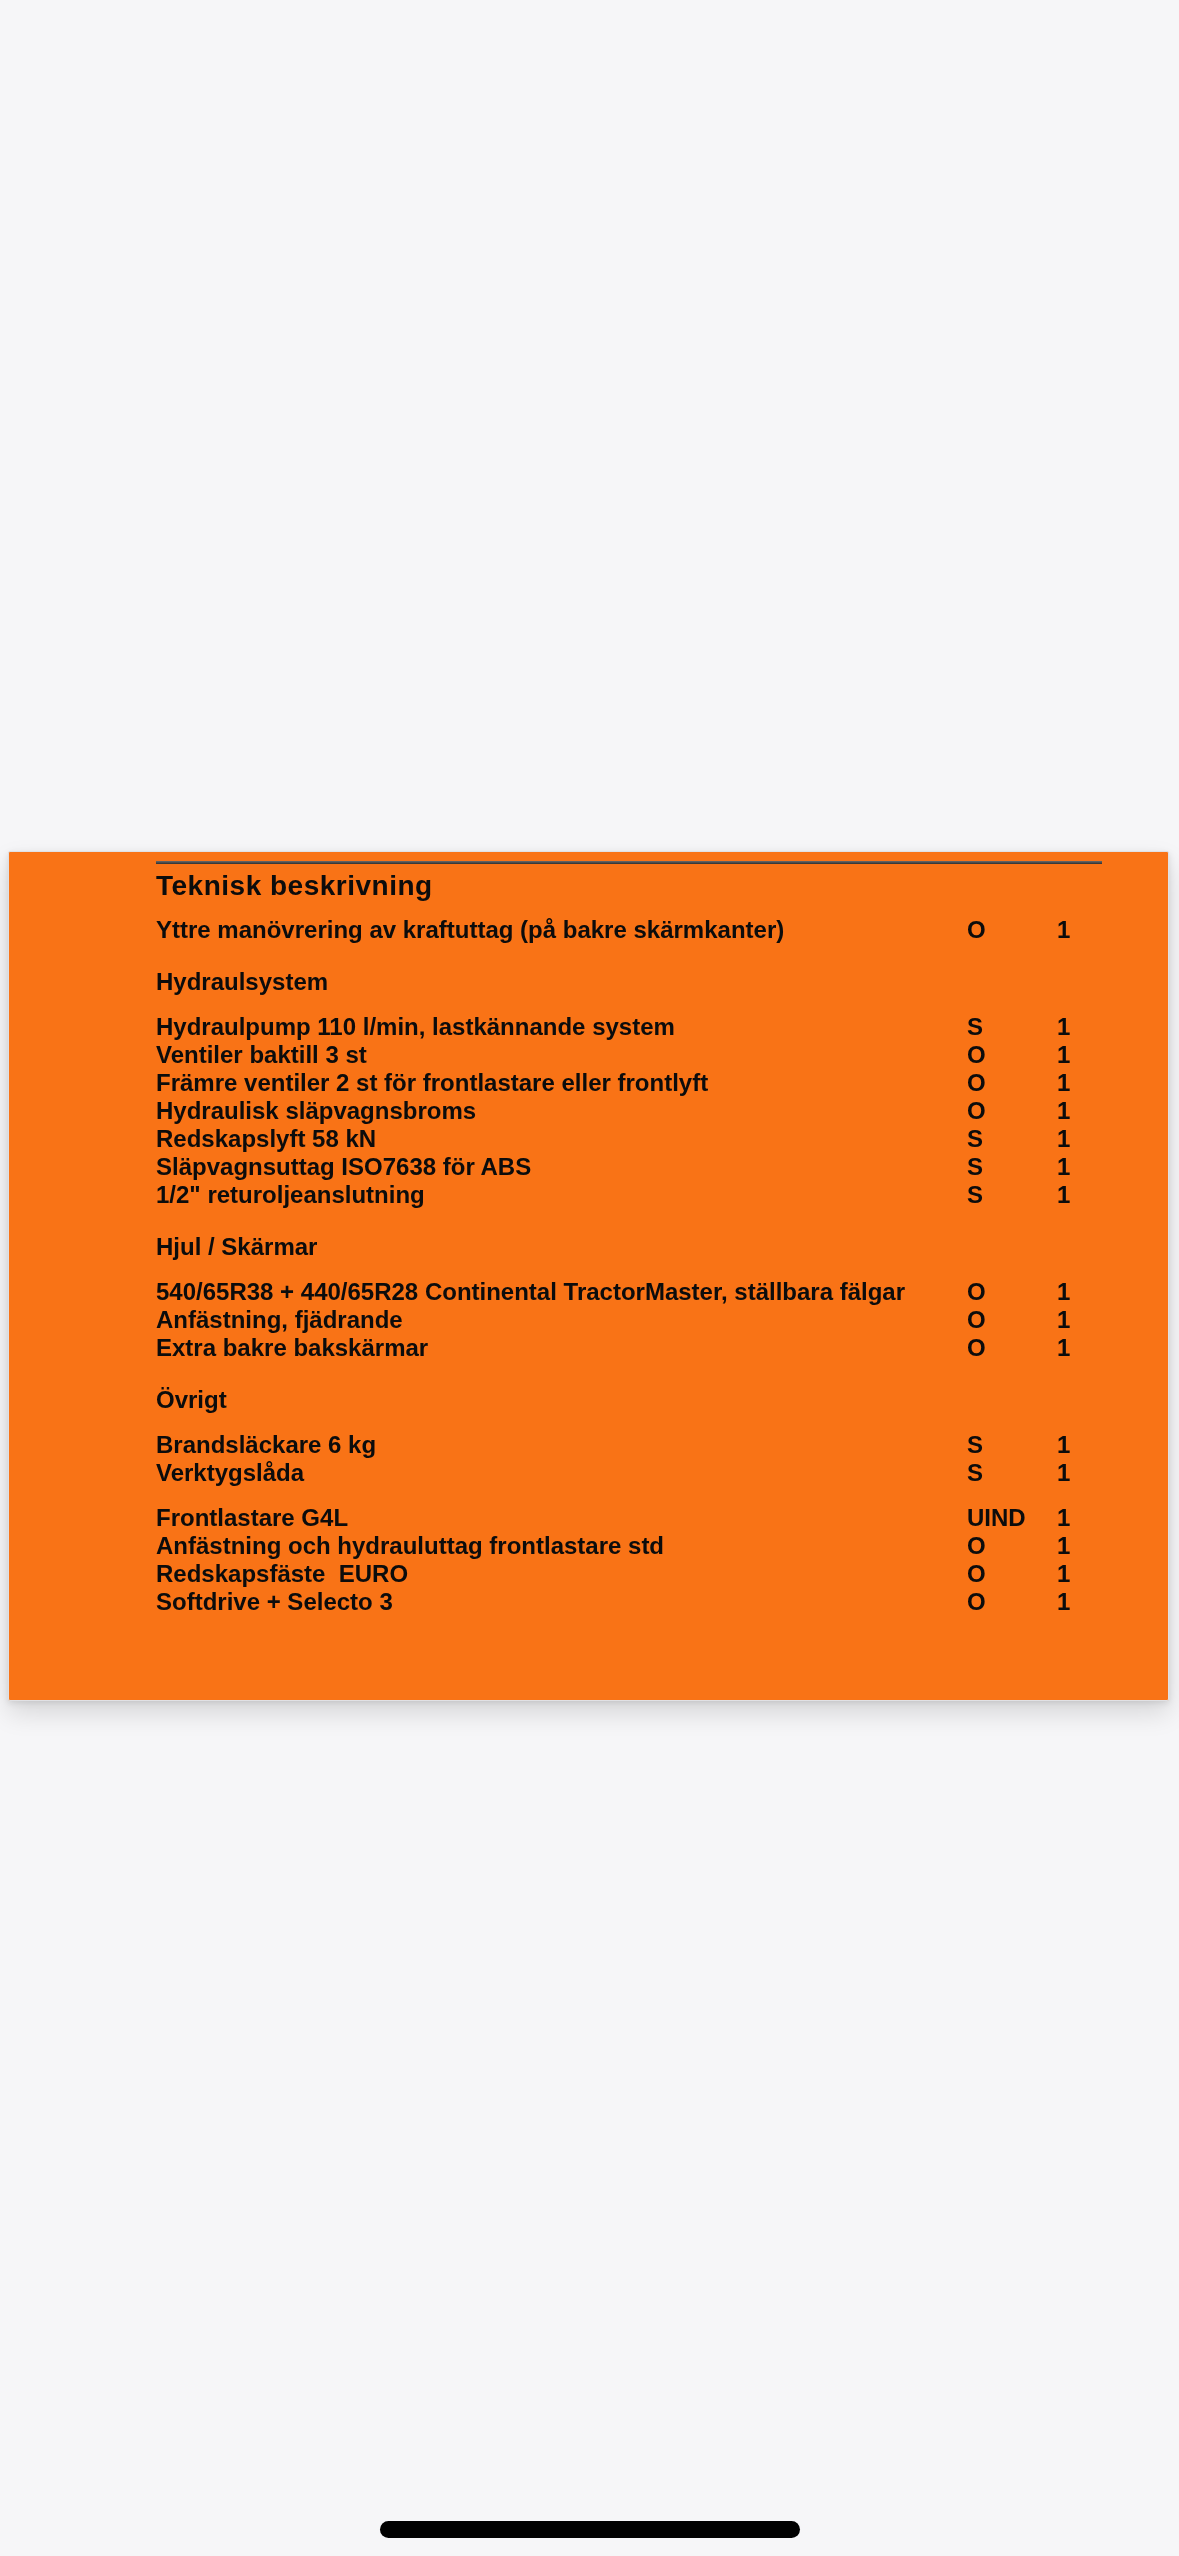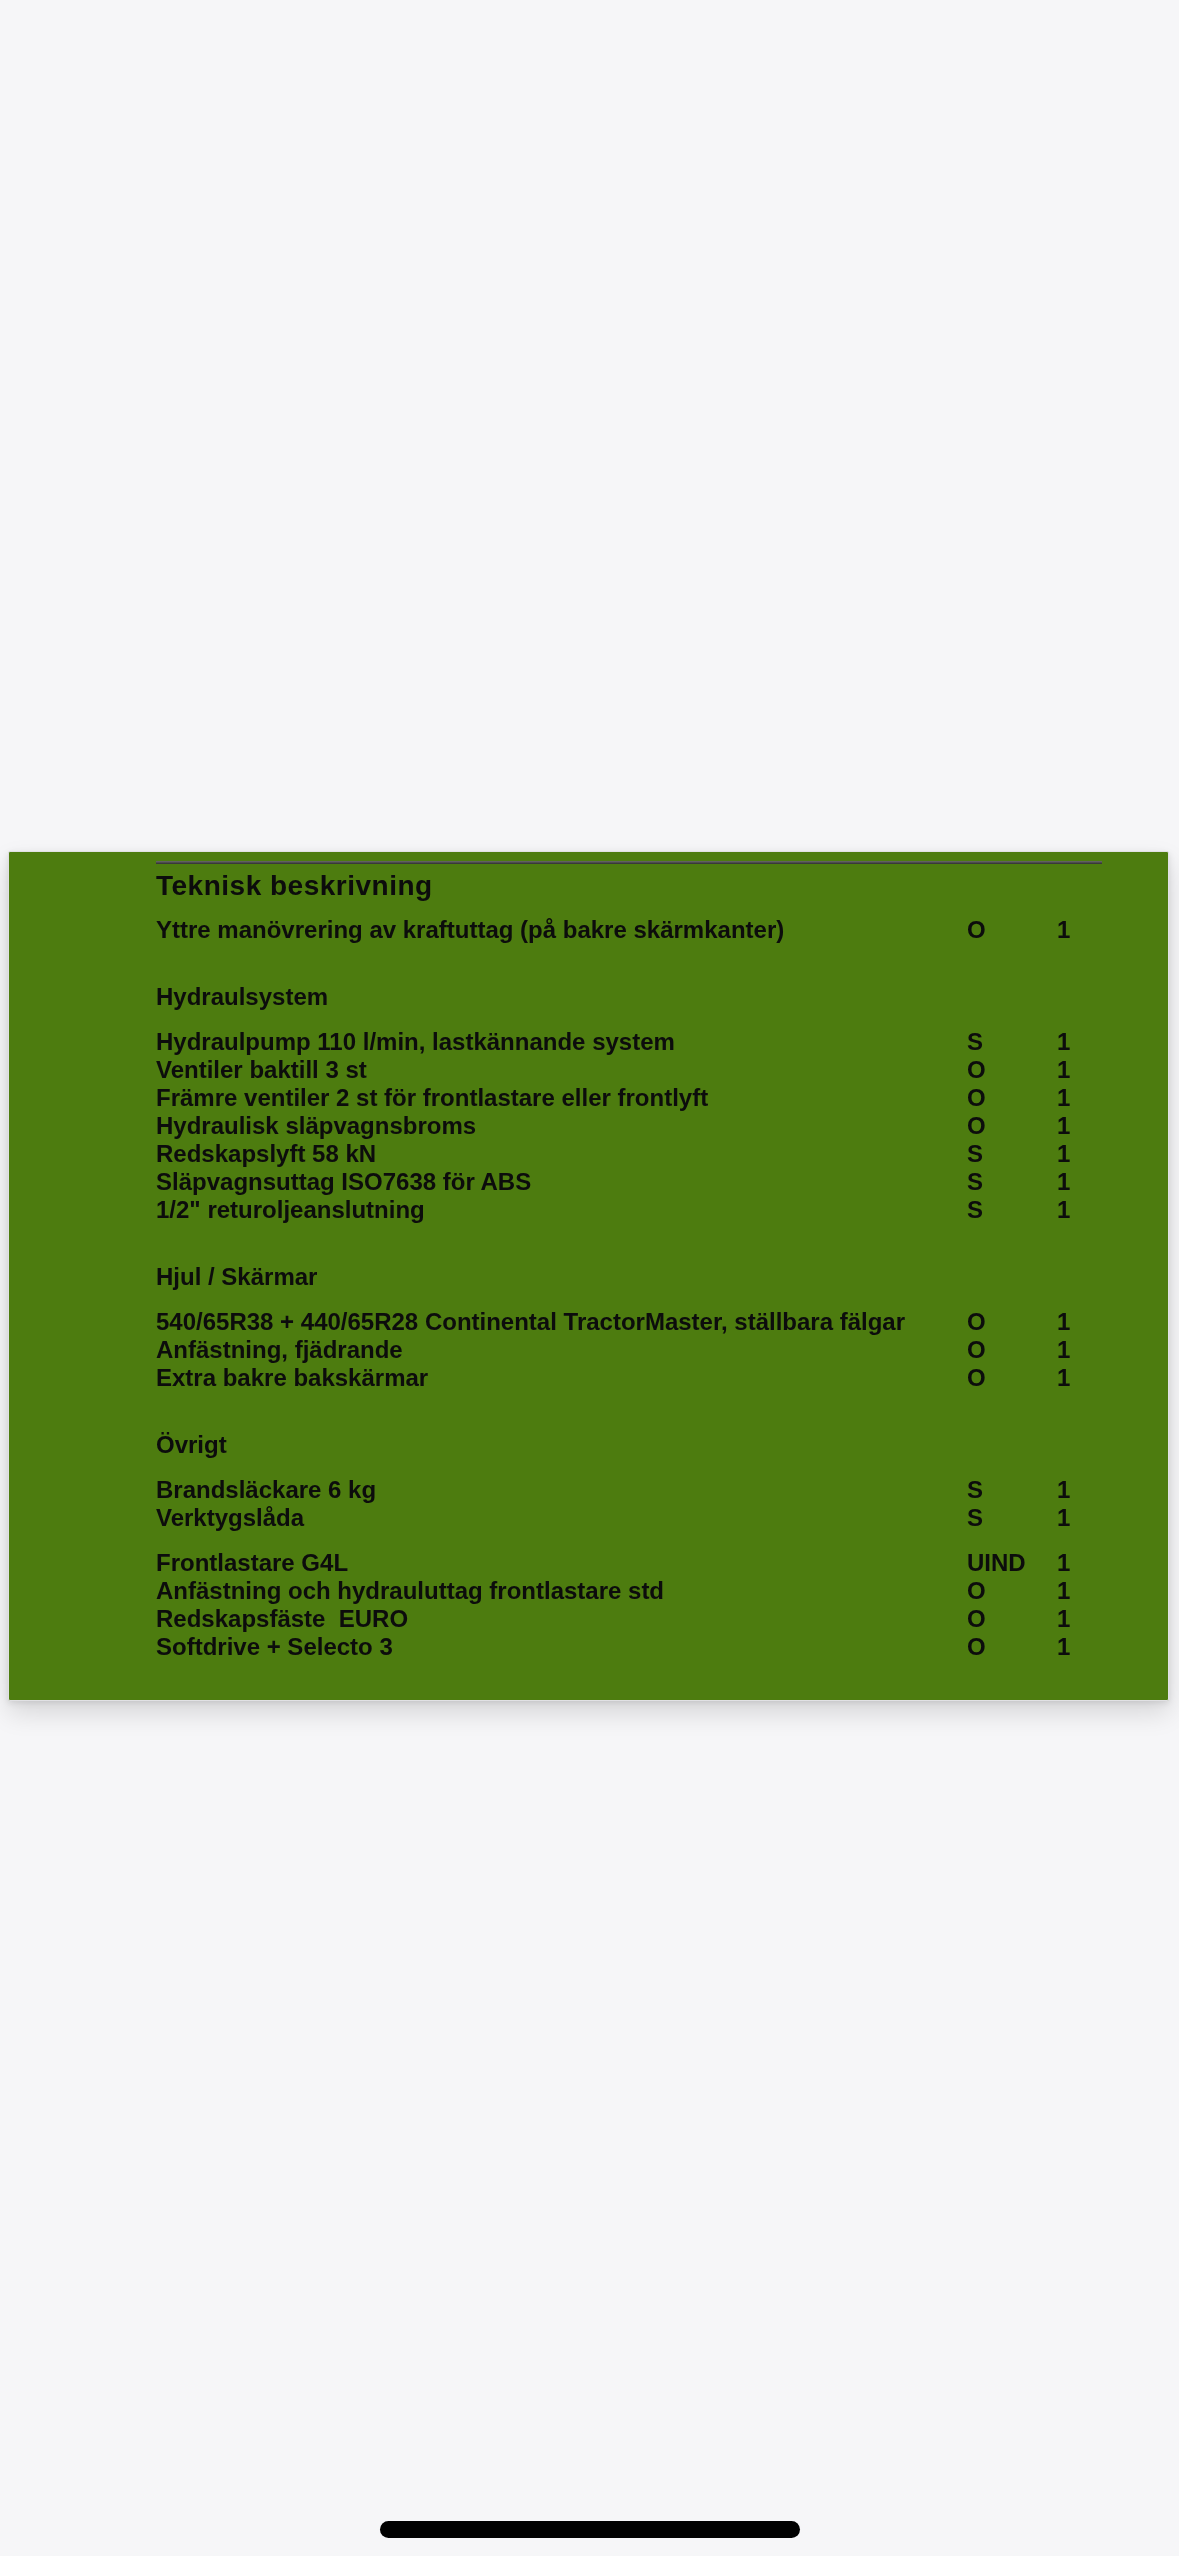--- a/index.html
+++ b/index.html
@@ -11,21 +11,21 @@
     position: relative;
   }
   .screen {
     position: absolute; inset: 0;
     background: #f6f6f8;
   }
   .page-card {
     position: absolute;
     left: 8px; top: 851px;
     width: 1161px; height: 850px;
-    background: #4d7c0f;
+    background: #f97316;
     border: 1px solid #e1e1e4;
     border-radius: 2px;
     box-shadow: 0 12px 26px rgba(0,0,0,0.13), 0 2px 6px rgba(0,0,0,0.10);
     overflow: hidden;
   }
   .doc-content {
     position: absolute;
     left: 147px; top: 0;
     width: 946px;
     color: #0c0c0c;
@@ -36,21 +36,21 @@
     background: linear-gradient(#6a6a6a, #2f2f2f);
   }
   .doc-title {
     margin-top: 6px;
     font-size: 28px;
     line-height: 32px;
     font-weight: bold;
     letter-spacing: 0.5px;
   }
   .section-heading {
-    margin-top: 39px;
+    margin-top: 24px;
     font-size: 24px;
     line-height: 28px;
     font-weight: bold;
   }
   .rows { margin-top: 17px; font-weight: bold; }
   .first-rows { margin-top: 14px; }
   .spec-row {
     display: flex;
     align-items: baseline;
     font-size: 24px;

